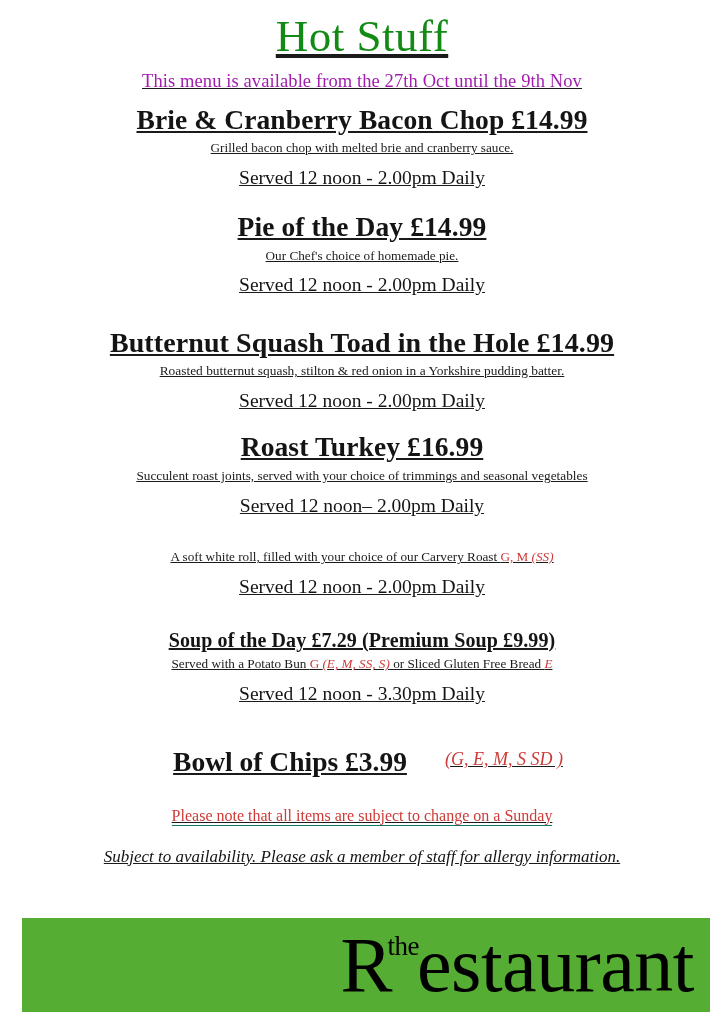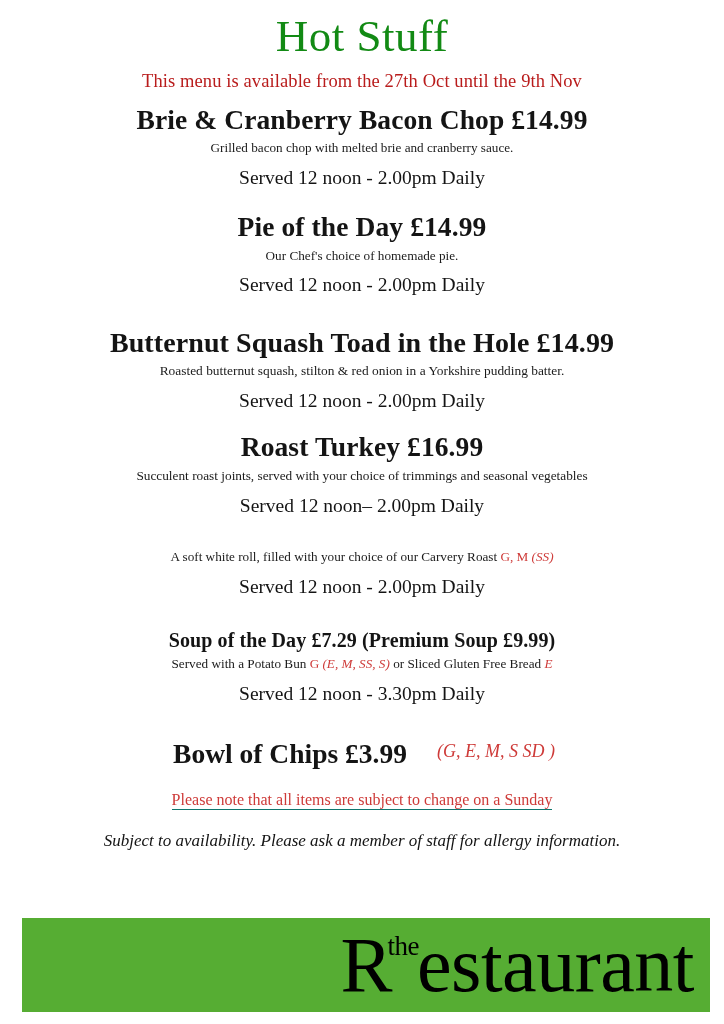--- a/index.html
+++ b/index.html
@@ -17,36 +17,37 @@
     -webkit-font-smoothing: antialiased;
   }
 
   .page {
     width: 724px;
     height: 1020px;
     position: relative;
     box-sizing: border-box;
     padding: 0 22px;
     display: block;
+    text-decoration: underline;
   }
 
   
   .title {
     text-align: center;
     color: #128A14;
     font-size: 45px;
     line-height: 1;
     font-weight: 400;
     letter-spacing: 0.5px;
     padding-top: 14px;
     margin: 0;
   }
   .subtitle {
     text-align: center;
-    color: #b91c1c;
+    color: #a21caf;
     font-size: 18.5px;
     line-height: 1;
     margin: 13px 0 0 0;
     letter-spacing: 0.1px;
   }
 
   
   .menu {
     margin-top: 14px;
   }
@@ -100,21 +101,21 @@
     margin-top: 30px;
     display: flex;
     align-items: baseline;
     justify-content: center;
     gap: 26px;
   }
   .chips-name {
     font-size: 27.5px;
     font-weight: 700;
     line-height: 1.1;
-    margin: 4px;
+    margin: 12px;
     color: #141414;
   }
   .chips-allergens {
     font-size: 18px;
     font-style: italic;
     color: #CE3A38;
     white-space: pre;
     position: relative;
     top: -6px;
   }

